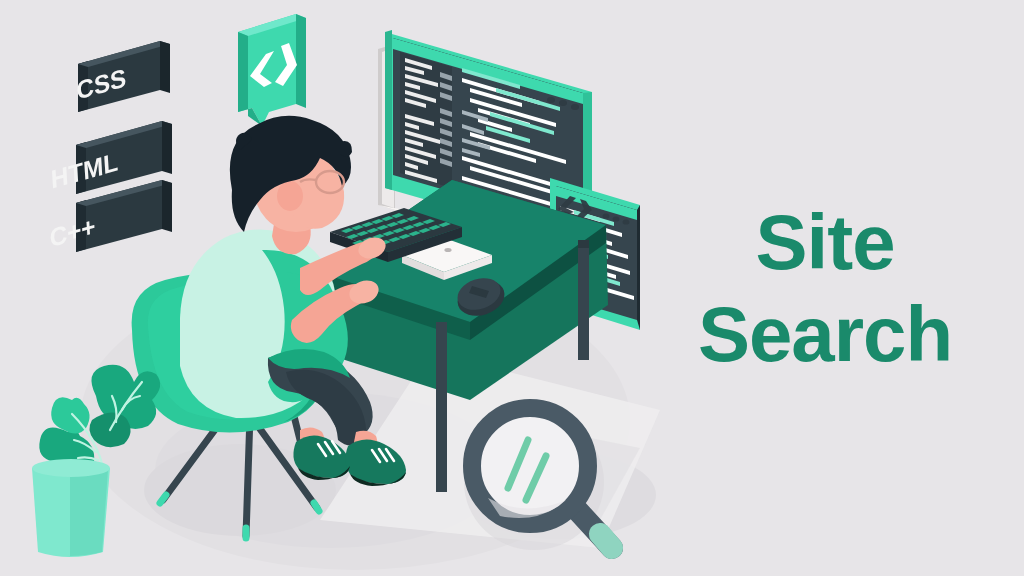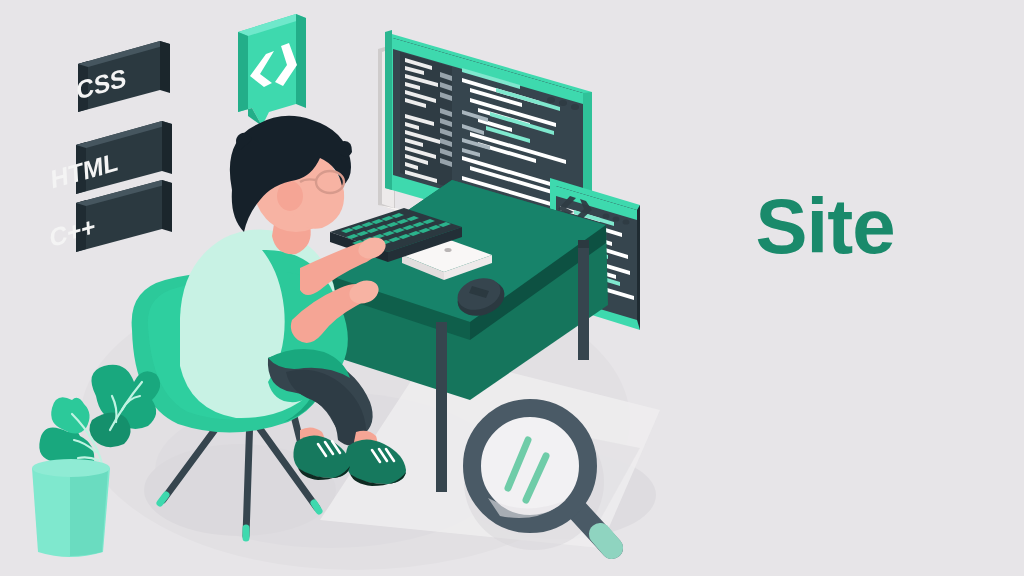--- a/index.html
+++ b/index.html
@@ -5,21 +5,21 @@
   html,body{margin:0;padding:0;}
   body{
     width:1024px;height:576px;overflow:hidden;
     background:#E7E5E8;
     font-family:"Liberation Sans","DejaVu Sans",sans-serif;
   }
   #stage{position:relative;width:1024px;height:576px;overflow:hidden;background:#E7E5E8;}
   #art{position:absolute;left:0;top:0;width:1024px;height:576px;}
   .headline{
     position:absolute;
-    left:660px;top:180px;width:330px;
+    left:660px;top:196px;width:330px;
     text-align:center;
     font-size:78px;
     font-weight:bold;
     line-height:1.18;
     letter-spacing:-1px;
     color:#1A8A6B;
     white-space:nowrap;
   }
   .headline .l2{display:block;}
 </style>
@@ -408,15 +408,16 @@
         <line x1="528" y1="440" x2="508" y2="488"></line>
         <line x1="546" y1="456" x2="526" y2="500"></line>
       </g>
       <path d="M488,498 Q524,518 566,500 Q540,524 500,516 Z" fill="#E6E4E8" opacity="0.6"></path>
     </g>
 
   </svg>
 
   <div class="headline">
     <span>Site</span>
+    <span class="l2">Search</span>
   </div>
 
 </div>
 
 </body></html>

